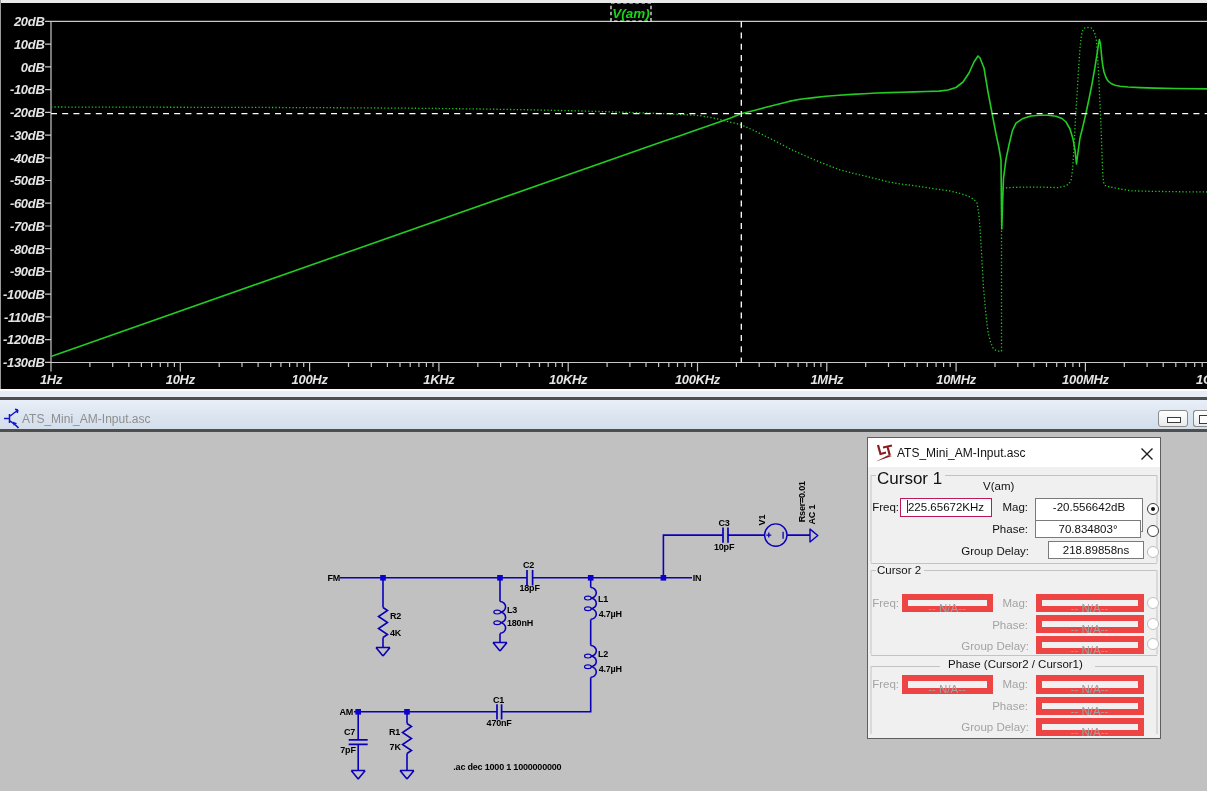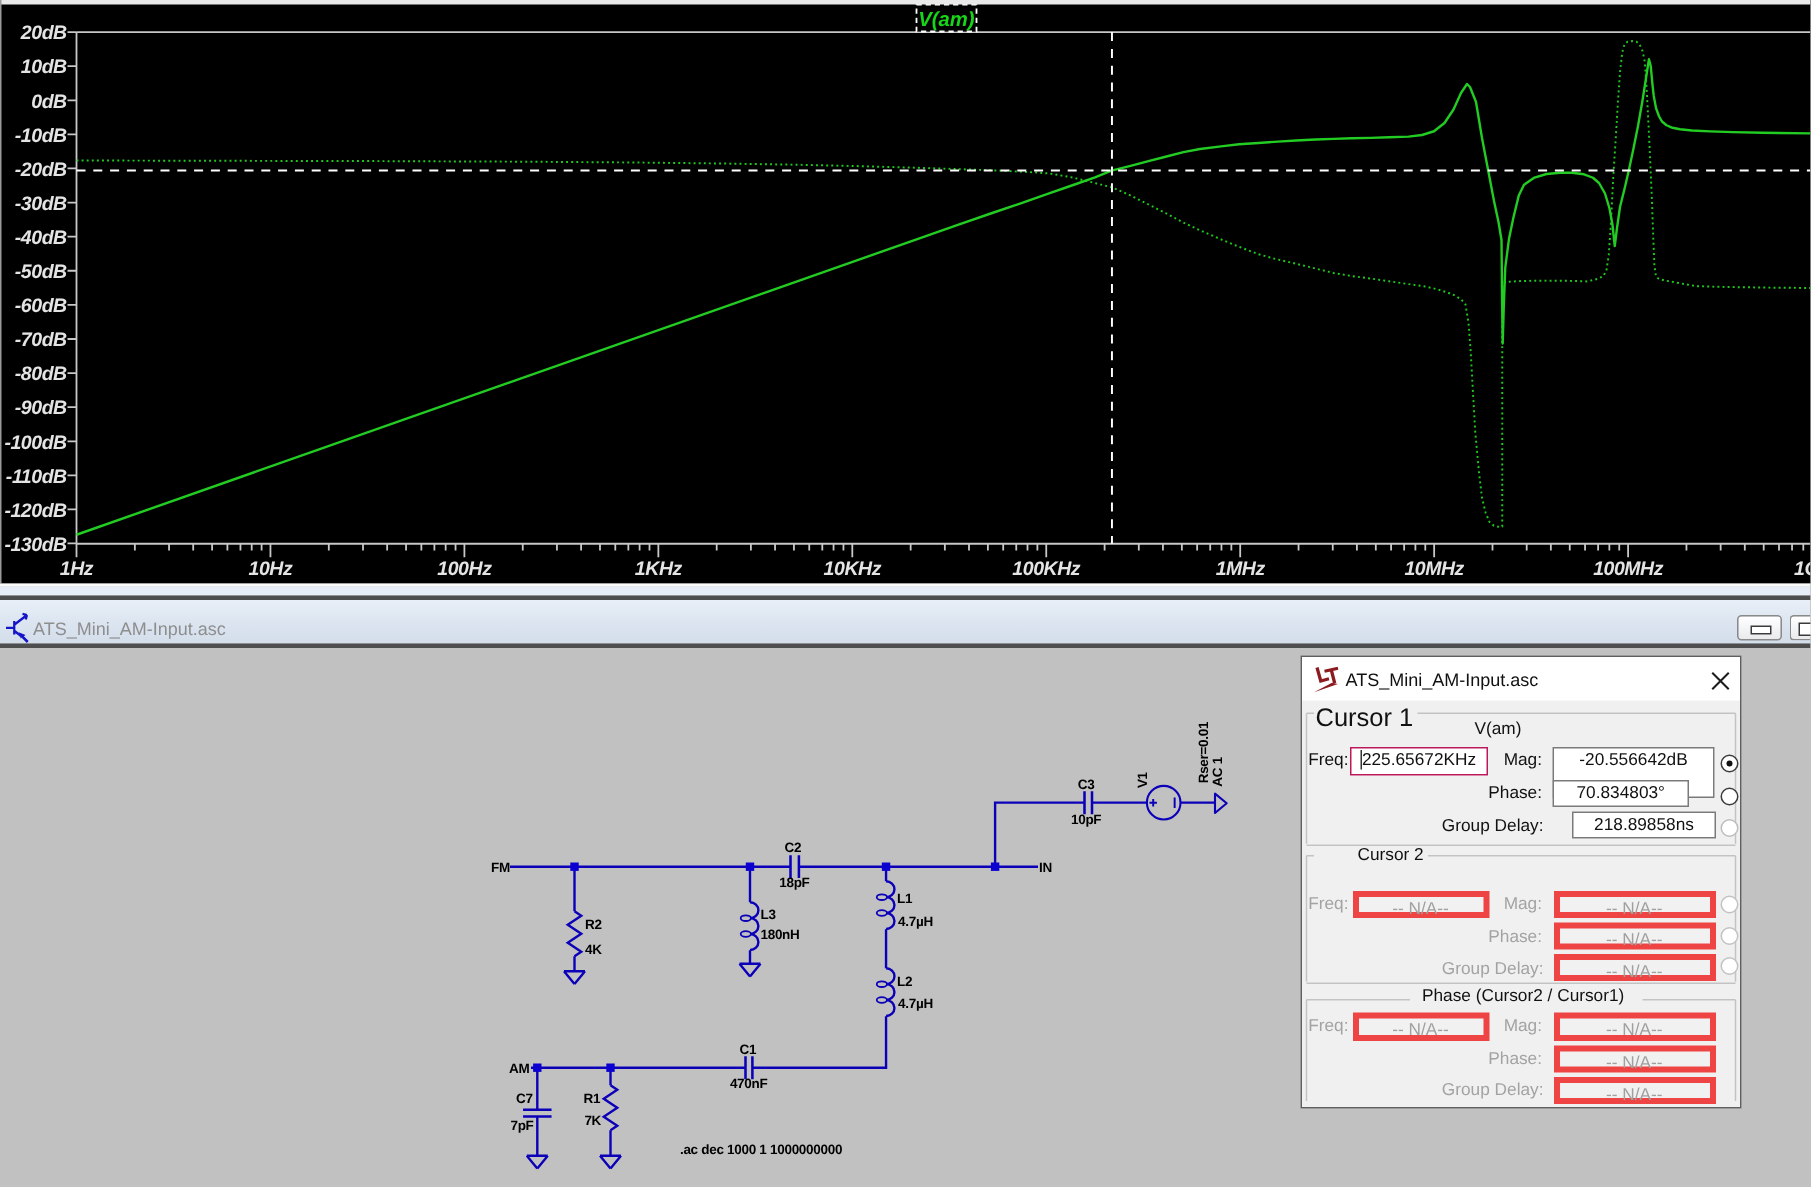--- a/index.html
+++ b/index.html
@@ -13,21 +13,21 @@
 #midstrip .w3{position:absolute;left:0;top:8px;width:100%;height:3px;background:#4e4e4e;}
 #titlebar{position:absolute;left:0;top:400px;width:1207px;height:29px;background:linear-gradient(180deg,#e9eff8 0%,#dde6f1 45%,#d3deeb 100%);}
 #titlebar .txt{position:absolute;left:22px;top:12px;font-size:12px;color:#8e8e8e;}
 #titlebar .btn{position:absolute;top:10px;height:17px;background:linear-gradient(180deg,#ffffff,#e8eaec);border:1px solid #8a8a8a;border-radius:3px;box-sizing:border-box;}
 #darkline2{position:absolute;left:0;top:429px;width:1207px;height:3px;background:#4e4e4e;}
 #schempane{position:absolute;left:0;top:432px;width:1207px;height:359px;background:#c1c1c1;}
 #dlg{position:absolute;left:867px;top:437px;width:294px;height:302px;background:#f0f0f0;border:1px solid #5f5f5f;box-sizing:border-box;}
 #dlg .tbar{position:absolute;left:0;top:0;width:100%;height:29px;background:#ffffff;}
 #dlg .ttl{position:absolute;left:29px;top:8px;font-size:12px;color:#111;}
 .fld{position:absolute;box-sizing:border-box;background:#fff;border:1px solid #7a7a7a;font-size:11.5px;color:#111;text-align:center;}
-.fldna{position:absolute;box-sizing:border-box;background:#f1f1f1;border:4px solid #ef4444;font-size:11.5px;color:#a0a0a0;text-align:center;}
+.fldna{position:absolute;box-sizing:border-box;background:#f1f1f1;border:6px solid #ef4444;font-size:11.5px;color:#a0a0a0;text-align:center;}
 .lbl{position:absolute;font-size:11.5px;color:#111;text-align:right;}
 .lblna{position:absolute;font-size:11.5px;color:#a3a3a3;text-align:right;}
 .radio{position:absolute;width:12px;height:12px;border-radius:50%;background:#fff;box-sizing:border-box;}
 svg text{font-family:"Liberation Sans",sans-serif;}
 </style>
 </head>
 <body>
 <div id="plotpane">
 <svg width="1207" height="389" viewBox="0 0 1207 389">
 <rect x="0" y="0" width="1207" height="389" fill="#000"></rect>
@@ -178,29 +178,29 @@
 </g>
     </svg>
 <div style="position:absolute;left:9px;top:31px;font-size:17px;color:#111;background:#f0f0f0;padding:0 3px 0 0;">Cursor 1</div>
 <div style="position:absolute;left:115px;top:42px;font-size:11.5px;color:#111;">V(am)</div>
 <div class="lbl" style="left:-20px;top:62.5px;width:51px;">Freq:</div>
 <div class="fld" style="left:32px;top:59.5px;width:92px;height:19px;line-height:17px;border:1px solid #be185d;">225.65672KHz</div>
     <div style="position:absolute;left:39px;top:62px;width:1px;height:13px;background:#333;"></div>
 <div class="lbl" style="left:110px;top:62.5px;width:50px;">Mag:</div>
 <div class="fld" style="left:167px;top:59.5px;width:108px;height:34px;line-height:17px;">-20.556642dB</div>
 <div class="lbl" style="left:100px;top:85px;width:60px;">Phase:</div>
-<div class="fld" style="left:167px;top:81.5px;width:91px;height:18px;line-height:16px;">70.834803°</div>
+<div class="fld" style="left:167px;top:81.5px;width:106px;height:18px;line-height:16px;">70.834803°</div>
 <div class="lbl" style="left:91px;top:107px;width:70px;">Group Delay:</div>
 <div class="fld" style="left:180px;top:103.3px;width:96px;height:18px;line-height:16px;">218.89858ns</div>
 <div class="radio" style="left:279px;top:65px;border:1px solid #3c3c3c;">
       <div style="position:absolute;left:2.7px;top:2.7px;width:4.6px;height:4.6px;border-radius:50%;background:#111;"></div>
     </div>
 <div class="radio" style="left:279px;top:86.5px;border:1px solid #3c3c3c;"></div>
 <div class="radio" style="left:279px;top:108px;border:1px solid #bdbdbd;"></div>
-<div style="position:absolute;left:9px;top:126px;font-size:11.5px;color:#111;background:#f0f0f0;padding:0 3px 0 0;margin-left:28px;">Cursor 2</div>
+<div style="position:absolute;left:9px;top:126px;font-size:11.5px;color:#111;background:#f0f0f0;padding:0 3px 0 0;">Cursor 2</div>
 <div class="lblna" style="left:-20px;top:159px;width:51px;">Freq:</div>
 <div class="fldna" style="left:33.5px;top:156px;width:91px;height:18px;line-height:16px;">-- N/A--</div>
 <div class="lblna" style="left:110px;top:159px;width:50px;">Mag:</div>
 <div class="fldna" style="left:167.5px;top:156px;width:108px;height:18px;line-height:16px;">-- N/A--</div>
 <div class="lblna" style="left:100px;top:181px;width:60px;">Phase:</div>
 <div class="fldna" style="left:167.5px;top:176.5px;width:108px;height:18px;line-height:16px;">-- N/A--</div>
 <div class="lblna" style="left:91px;top:202px;width:70px;">Group Delay:</div>
 <div class="fldna" style="left:167.5px;top:198.4px;width:108px;height:18px;line-height:16px;">-- N/A--</div>
 <div class="radio" style="left:279px;top:158.8px;border:1px solid #c2c2c2;"></div>
 <div class="radio" style="left:279px;top:179.8px;border:1px solid #c2c2c2;"></div>

